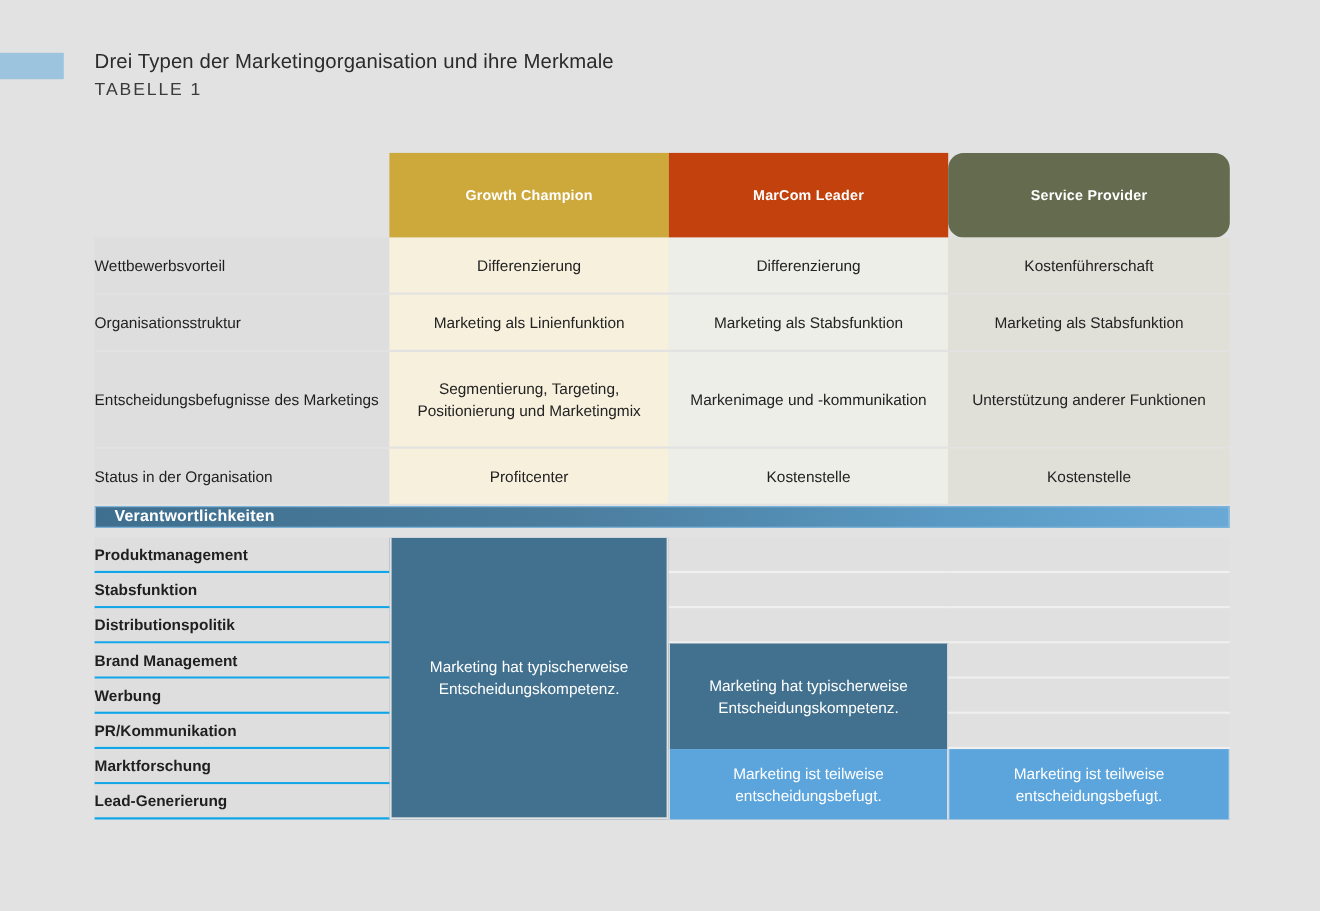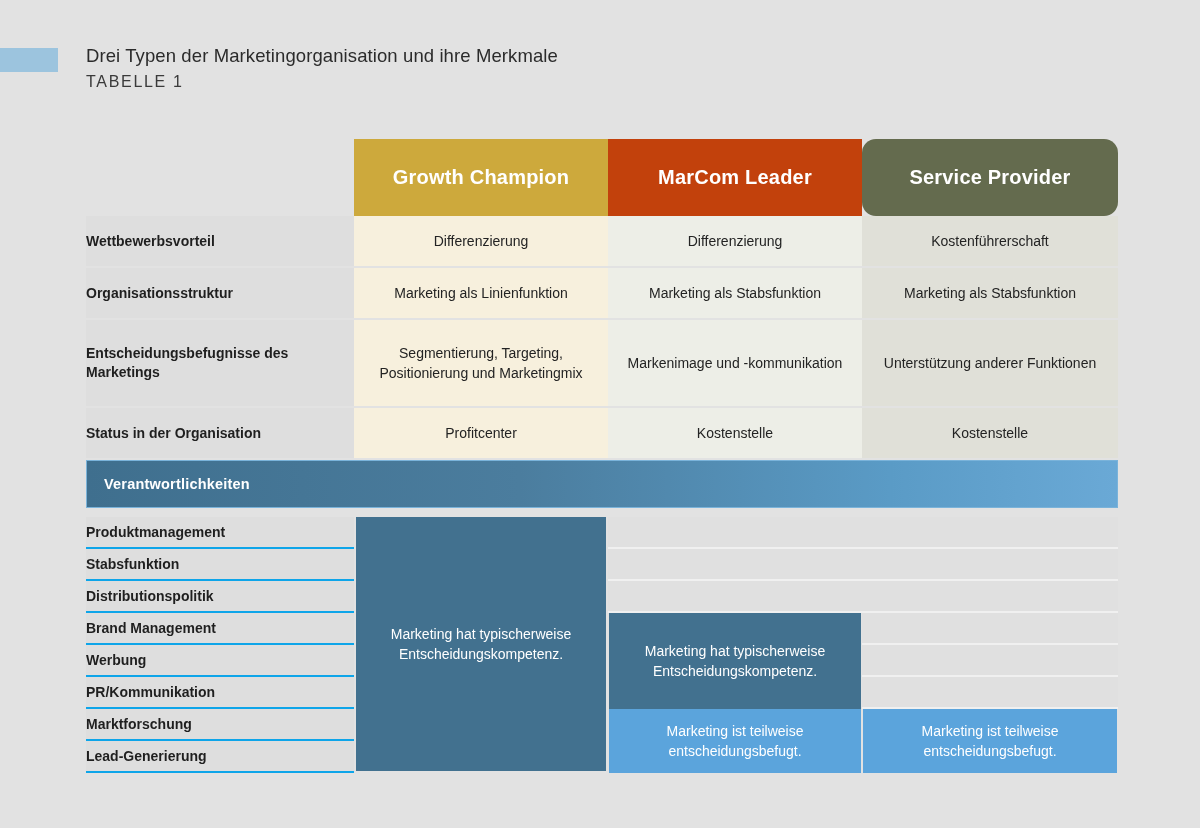--- a/index.html
+++ b/index.html
@@ -65,36 +65,36 @@
   col.c-label { width: 268px; }
   col.c-gc    { width: 254px; }
   col.c-ml    { width: 254px; }
   col.c-sp    { width: 256px; }
 
   
   .hd {
     height: 77px;
     text-align: center;
     color: #ffffff;
-    font-size: 20px;
+    font-size: 13px;
     font-weight: bold;
     letter-spacing: 0.2px;
     margin-top: 44px;
   }
   .hd-empty { background: transparent; }
   .hd-gc { background: #cda93c; }
   .hd-ml { background: #c2410c; }
   .hd-sp { background: #646b4e; border-radius: 14px; }
 
   
   .lbl {
     background: #dedede;
     color: #1f1f1f;
     font-size: 14px;
-    font-weight: bold;
+    font-weight: normal;
     padding: 0 0 0 17px;
     text-align: left;
     line-height: 1.32;
     border-bottom: 2px solid #e2e2e2;
   }
   .lbl-2line { line-height: 1.35; }
 
   
   .val {
     text-align: center;
@@ -107,21 +107,21 @@
   .col-gc { background: #f7f0dd; }
   .col-ml { background: #edeee7; }
   .col-sp { background: #e0e0d8; }
 
   .r-tall  { height: 52px; }
   .r-tall3 { height: 88px; }
 
   
   .band-row td { padding: 0; }
   .band {
-    height: 48px;
+    height: 20px;
     background: linear-gradient(to right, #3f6f8e 0%, #4b7d9e 42%, #5a9bc6 78%, #6aa9d6 100%);
     color: #ffffff;
     font-size: 14.5px;
     font-weight: bold;
     padding-left: 17px;
     letter-spacing: 0.2px;
     display: flex;
     align-items: center;
     box-sizing: border-box;
     border: 1px solid #7ab3da;

